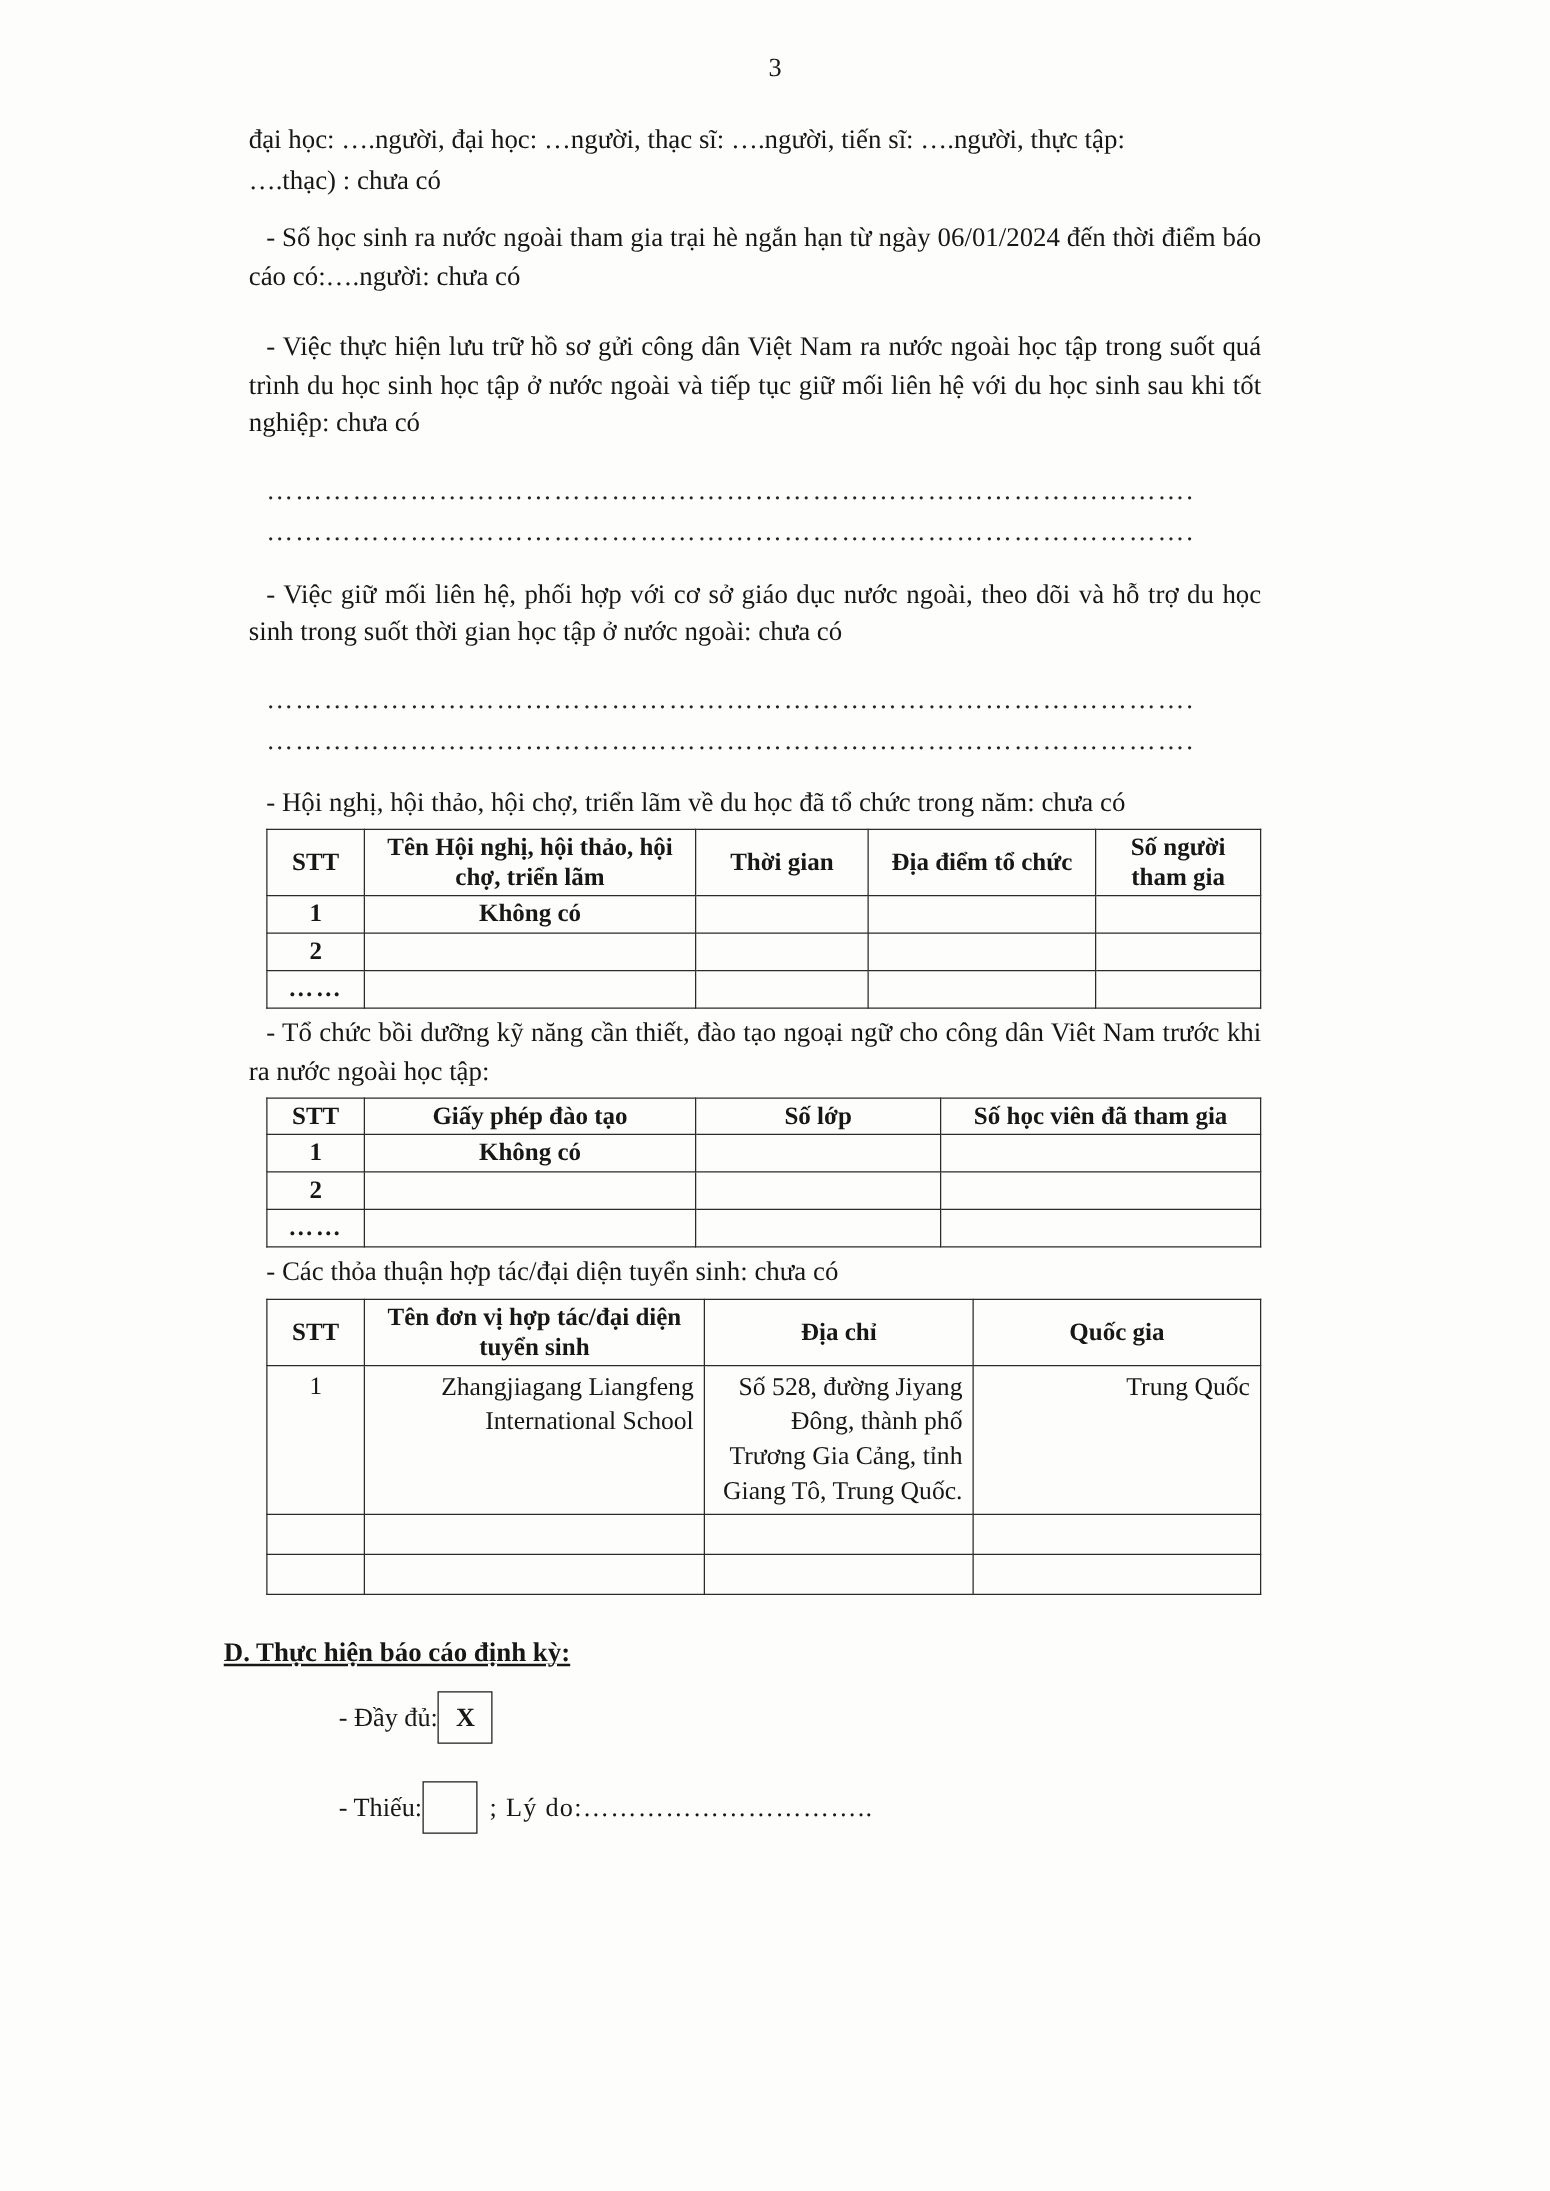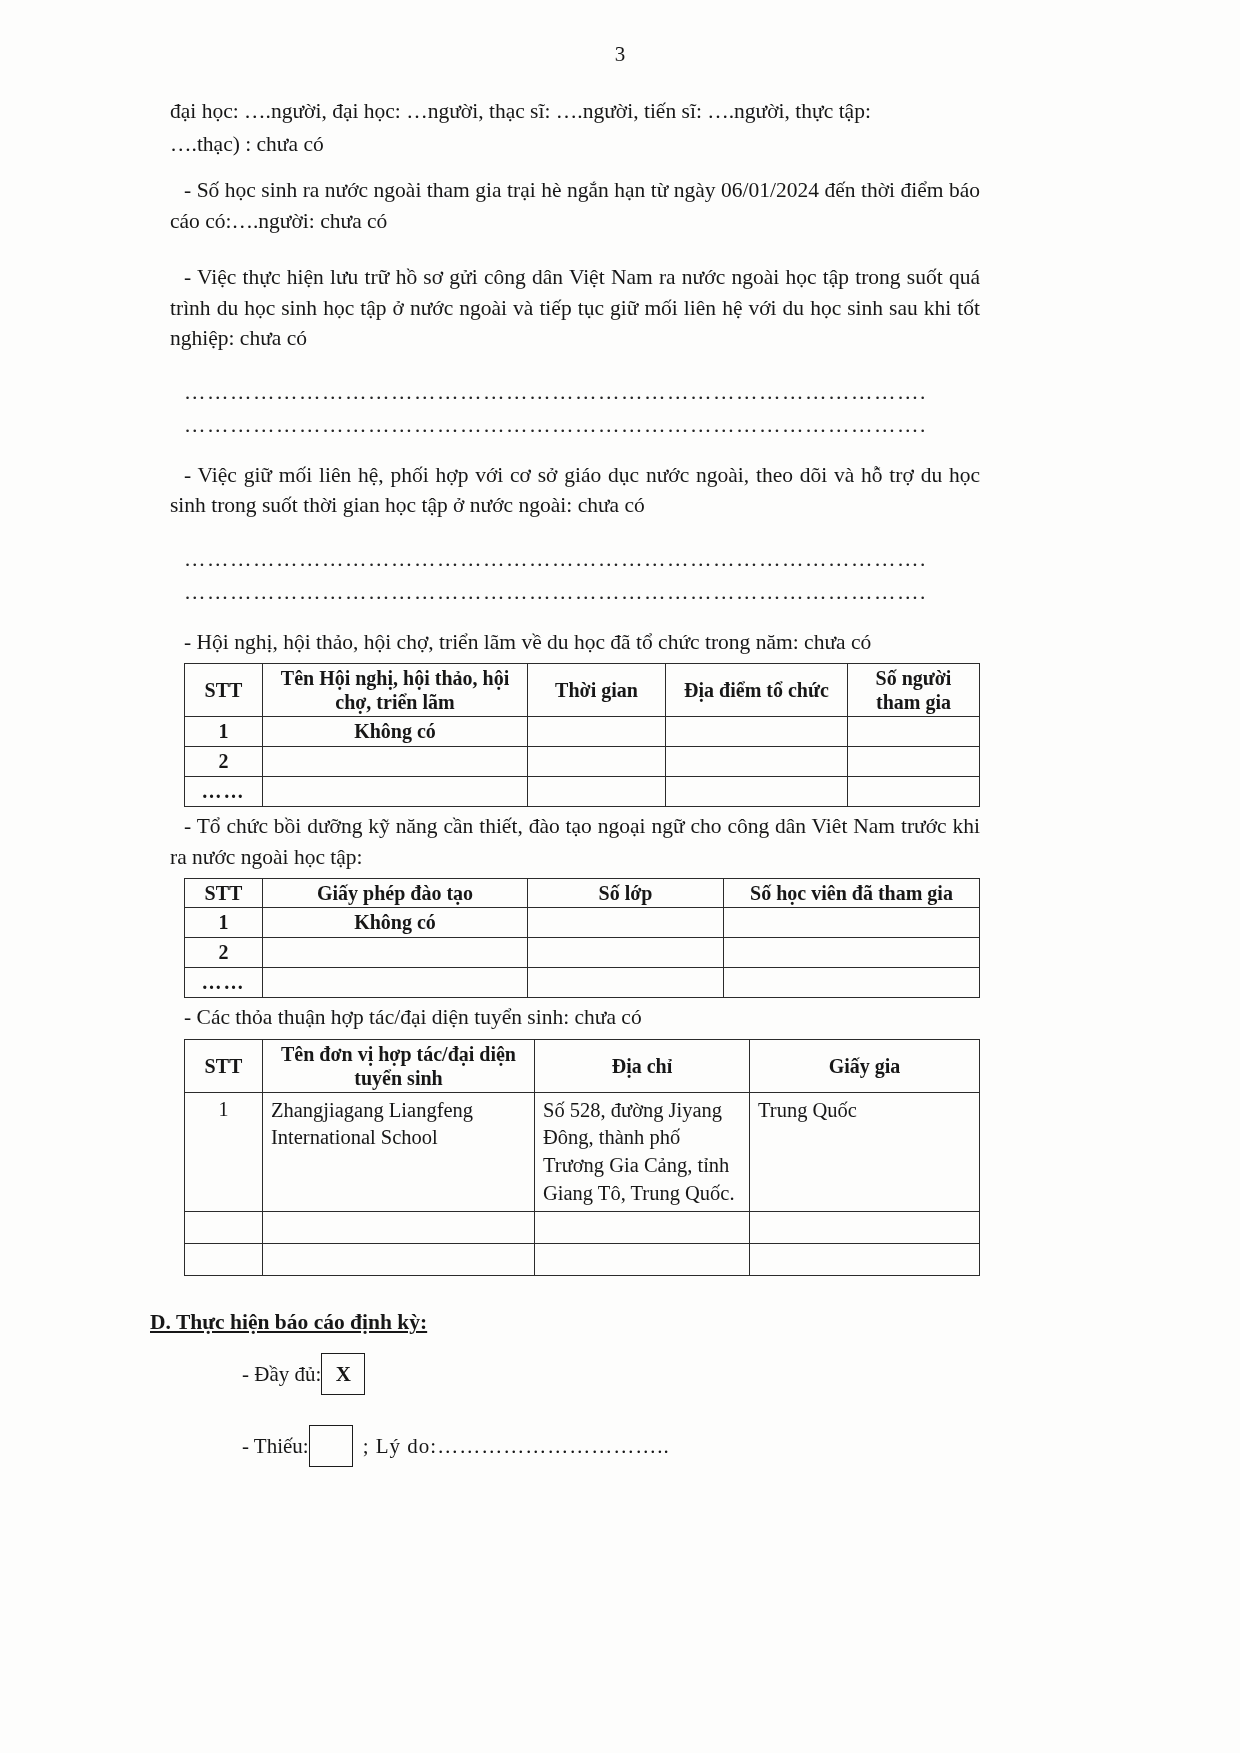--- a/index.html
+++ b/index.html
@@ -24,21 +24,21 @@
     position: absolute;
     top: 42px;
     left: 0;
     right: 0;
     text-align: center;
     font-size: 21px;
     font-family: "Liberation Serif", serif;
   }
   .content {
     position: absolute;
-    left: 170px;
+    left: 199px;
     top: 96px;
     width: 810px;
   }
   p.para {
     margin: 0 0 2px 0;
     font-size: 21.5px;
     line-height: 1.42;
     text-align: justify;
   }
   p.indent {
@@ -92,21 +92,21 @@
   #t2 col.c2 { width: 265px; }
   #t2 col.c3 { width: 196px; }
   #t2 col.c4 { width: 256px; }
 
   
   #t3 { width: 795px; }
   #t3 col.c1 { width: 78px; }
   #t3 col.c2 { width: 272px; }
   #t3 col.c3 { width: 215px; }
   #t3 col.c4 { width: 230px; }
-  #t3 td.body-cell { text-align: left; line-height: 1.35; font-size: 20.5px; padding: 4px 8px; vertical-align: top; }
+  #t3 td.body-cell { text-align: right; line-height: 1.35; font-size: 20.5px; padding: 4px 8px; vertical-align: top; }
   #t3 td.num { text-align: center; vertical-align: top; padding-top: 5px; }
 
   .section-d {
     margin-top: 34px;
     margin-left: -20px;
     font-size: 21.5px;
     font-weight: bold;
     text-decoration: underline;
   }
   .checkrow {
@@ -250,21 +250,21 @@
           <col class="c1">
           <col class="c2">
           <col class="c3">
           <col class="c4">
         </colgroup>
       <thead>
         <tr>
           <th>STT</th>
           <th>Tên đơn vị hợp tác/đại diện tuyển sinh</th>
           <th>Địa chỉ</th>
-          <th>Giấy gia</th>
+          <th>Quốc gia</th>
         </tr>
       </thead>
       <tbody>
         <tr>
           <td class="num">1</td>
           <td class="body-cell">Zhangjiagang Liangfeng International School</td>
           <td class="body-cell">Số 528, đường Jiyang Đông, thành phố Trương Gia Cảng, tỉnh Giang Tô, Trung Quốc.</td>
           <td class="body-cell">Trung Quốc</td>
         </tr>
         <tr class="row-h2">

